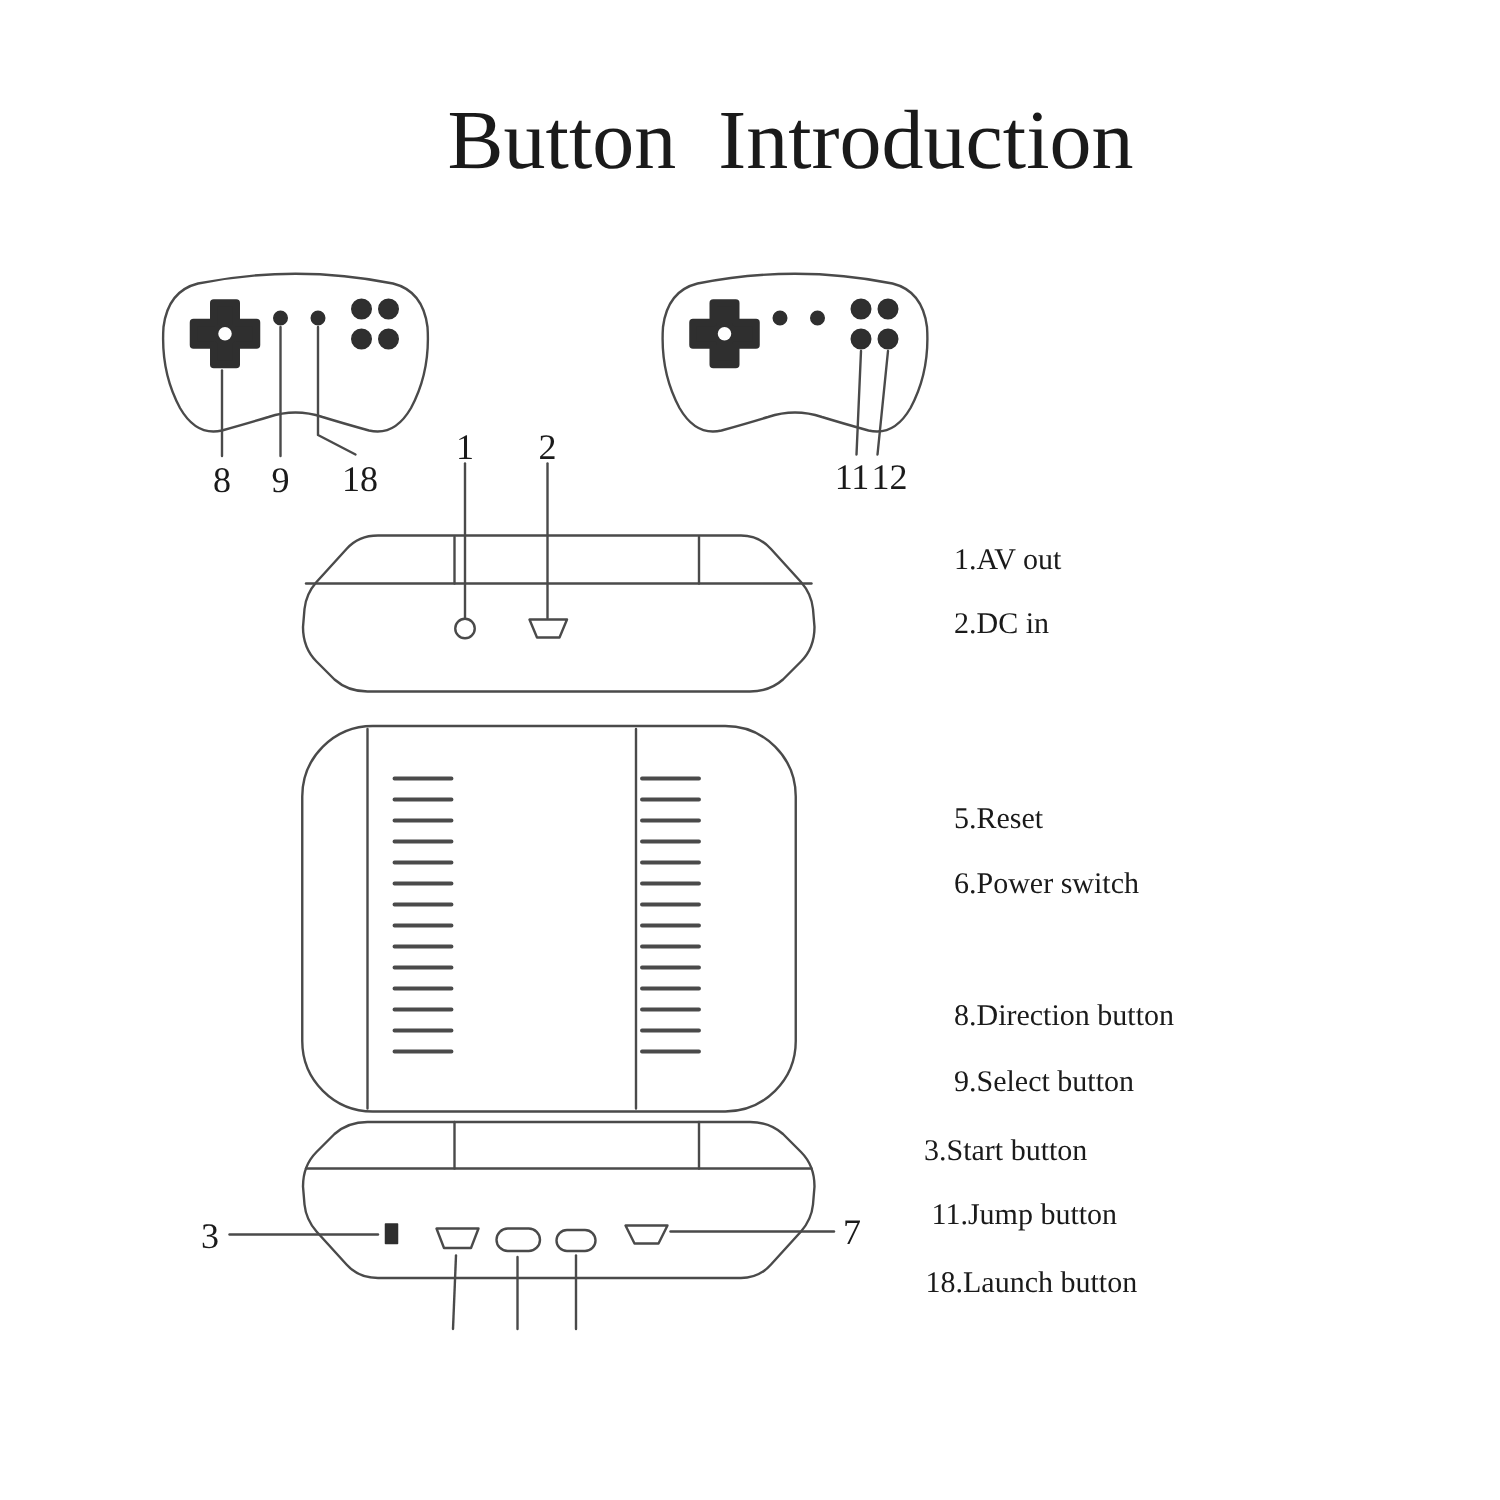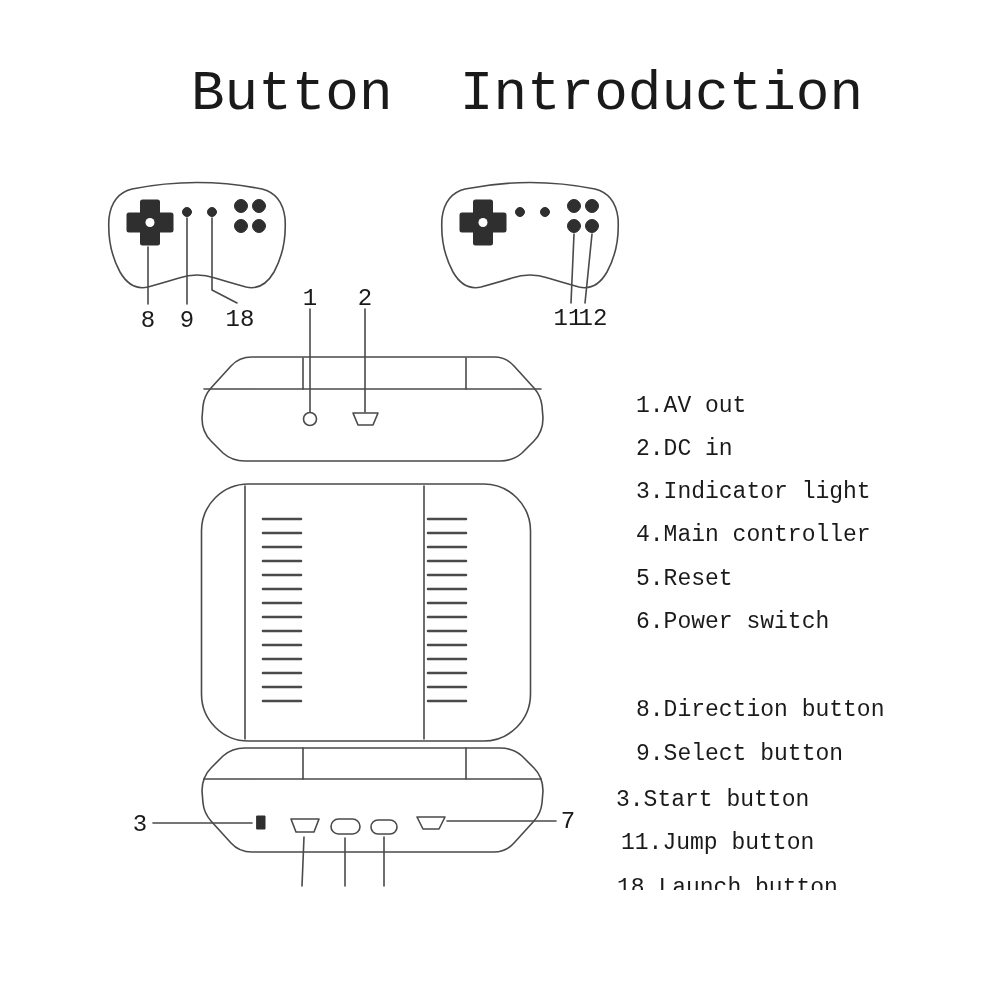--- a/index.html
+++ b/index.html
@@ -5,21 +5,21 @@
   :root{
     --line:#4a4a4a;
     --fill-dark:#2f2f2f;
     --text:#1a1a1a;
     --background:#ffffff;
   }
   html,body{margin:0;padding:0;background:var(--background);}
   .page{
     position:relative;width:1000px;height:890px;overflow:hidden;
     background:var(--background);
-    font-family:Liberation Mono, monospace;
+    font-family:Liberation Serif, serif;
     color:var(--text);
   }
   .title{
     position:absolute;top:66px;left:527px;transform:translateX(-50%);
     font-size:56px;line-height:1;white-space:pre;color:var(--text);
   }
   .diagram-svg{position:absolute;left:0;top:0;color:var(--line);}
   .diagram-svg path,.diagram-svg rect,.diagram-svg circle{
     fill:none;stroke:currentColor;stroke-width:1.6;
     stroke-linecap:round;stroke-linejoin:round;
@@ -27,21 +27,21 @@
   .diagram-svg .dpad{fill:var(--fill-dark);stroke:var(--fill-dark);stroke-width:5;}
   .diagram-svg .dpad-center{fill:var(--background);stroke:none;}
   .diagram-svg .fill-dark{fill:var(--fill-dark);stroke:var(--fill-dark);stroke-width:1;}
   .diagram-svg .port{fill:var(--background);stroke:currentColor;stroke-width:1.6;}
   .diagram-svg .vent{stroke-width:2.6;}
   .callout-num{
     position:absolute;transform:translateX(-50%);
     font-size:24px;line-height:28px;color:var(--text);
   }
   .legend-item{
-    position:absolute;font-size:23px;line-height:32px;color:var(--text);white-space:pre;margin-top:33px;
+    position:absolute;font-size:20px;line-height:32px;color:var(--text);white-space:pre;
   }
 </style>
 </head>
 <body>
 
 <div class="page">
 
   <div class="title">Button  Introduction</div>
 
   <svg class="diagram-svg" width="1000" height="1000" viewBox="0 0 1000 1000" xmlns="http://www.w3.org/2000/svg">
@@ -113,22 +113,20 @@
   <div class="callout-num" style="left:568px;top:305px">11</div>
   <div class="callout-num" style="left:593px;top:305px">12</div>
   <div class="callout-num" style="left:140px;top:811px">3</div>
   <div class="callout-num" style="left:568px;top:808px">7</div>
   <div class="callout-num" style="left:301px;top:888px">4</div>
   <div class="callout-num" style="left:347px;top:888px">5</div>
   <div class="callout-num" style="left:384px;top:888px">6</div>
 
   <div class="legend-item" style="left:636px;top:357px">1.AV out</div>
   <div class="legend-item" style="left:636px;top:400px">2.DC in</div>
-  <div class="legend-item" style="left:636px;top:443px">3.Indicator light</div>
-  <div class="legend-item" style="left:636px;top:486px">4.Main controller</div>
   <div class="legend-item" style="left:636px;top:530px">5.Reset</div>
   <div class="legend-item" style="left:636px;top:573px">6.Power switch</div>
   <div class="legend-item" style="left:636px;top:661px">8.Direction button</div>
   <div class="legend-item" style="left:636px;top:705px">9.Select button</div>
   <div class="legend-item" style="left:616px;top:751px">3.Start button</div>
   <div class="legend-item" style="left:621px;top:794px">11.Jump button</div>
   <div class="legend-item" style="left:617px;top:839px">18.Launch button</div>
 
 </div>
 

